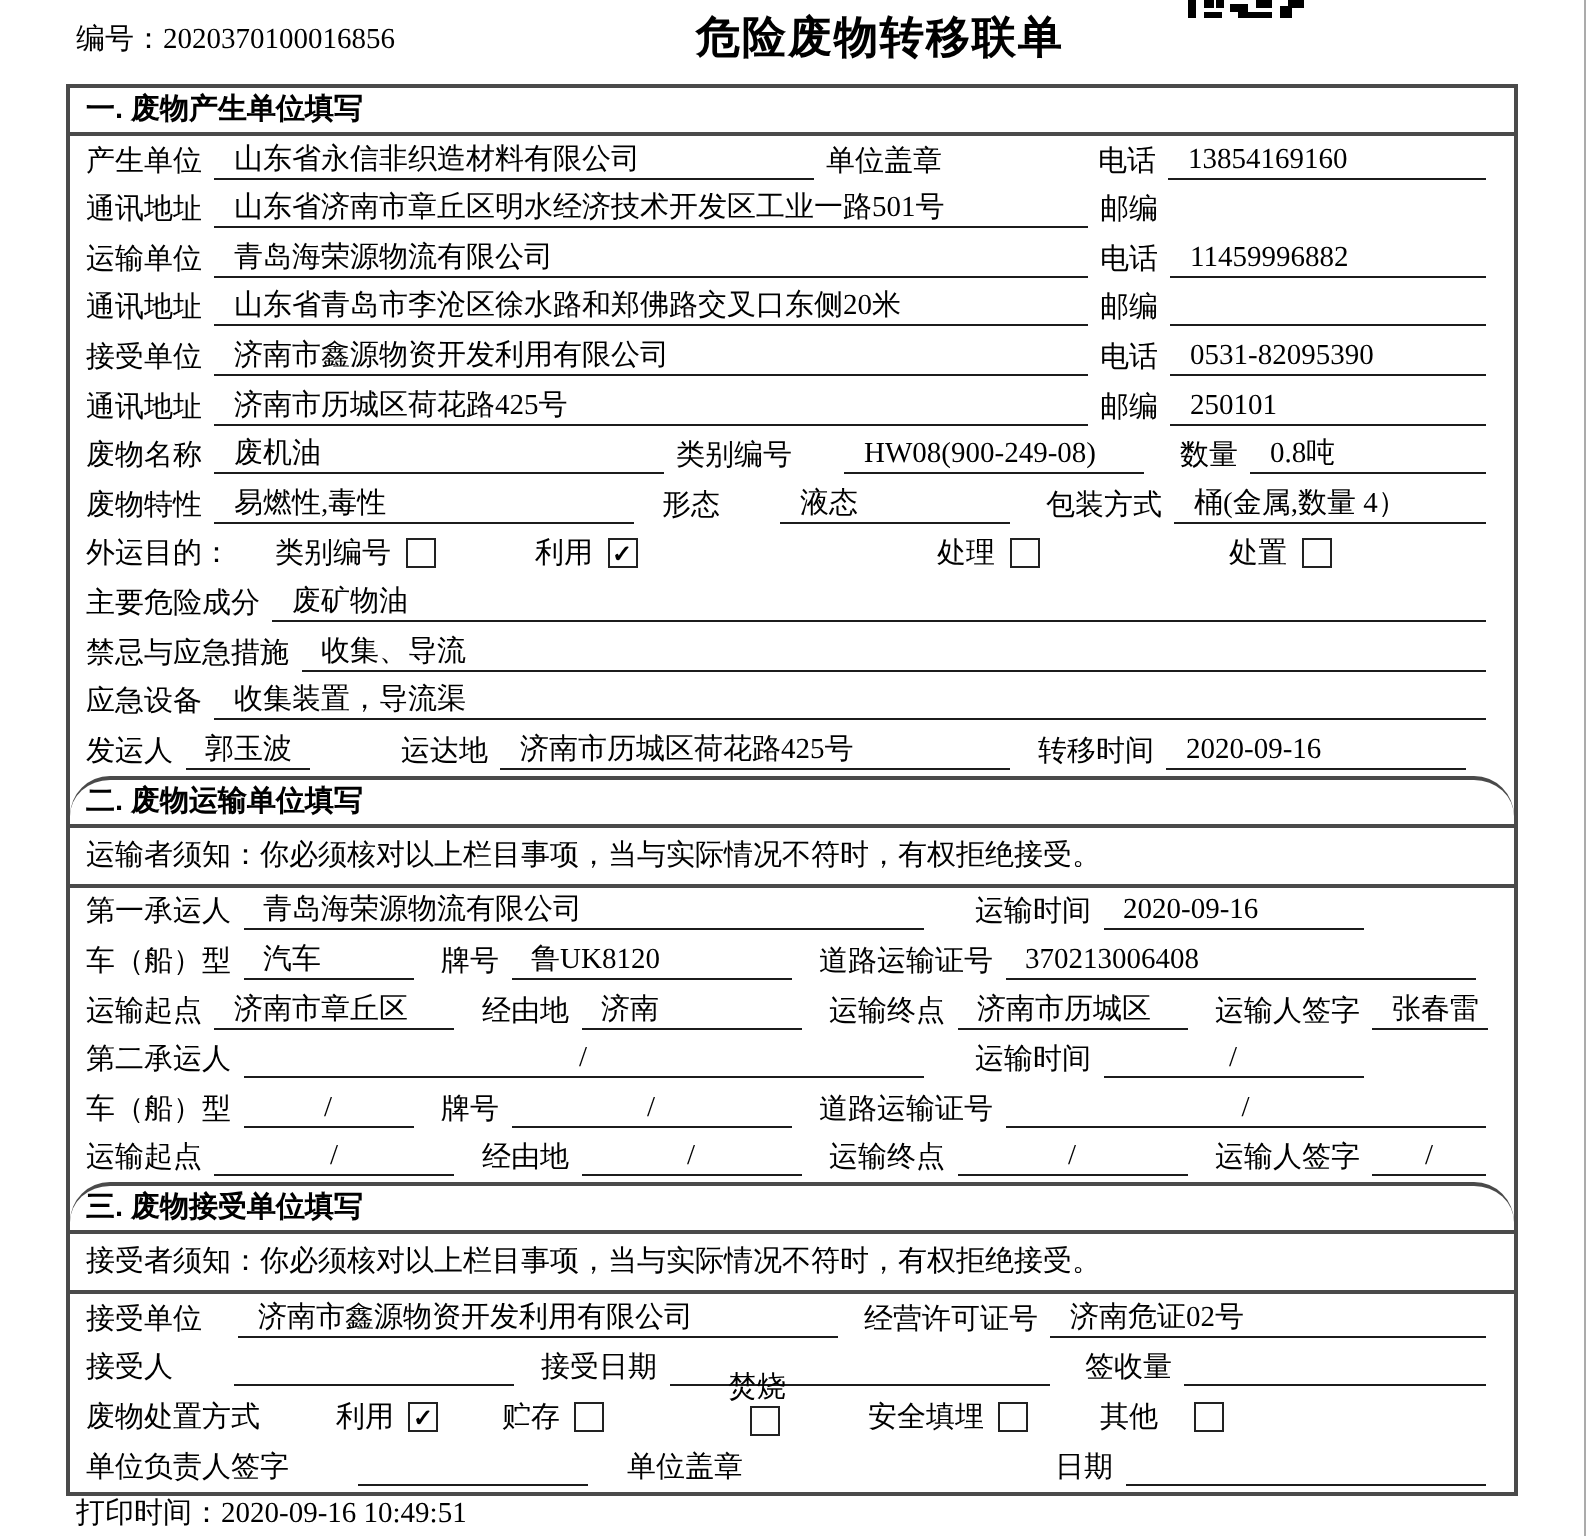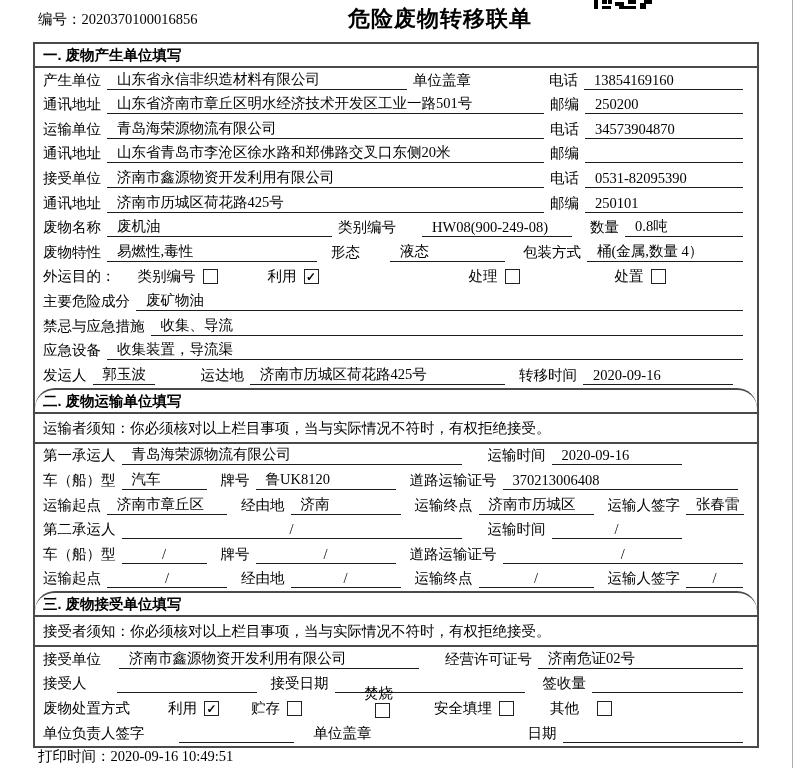--- a/index.html
+++ b/index.html
@@ -64,27 +64,26 @@
           <span class="lbl">产生单位</span>
           <span class="uline" style="width: 300px;"><span class="val">山东省永信非织造材料有限公司</span></span>
           <span class="static">单位盖章</span>
           <span class="lbl" style="margin-left: 72px;">电话</span>
           <span class="uline flex"><span class="val">13854169160</span></span>
         </div>
         <div class="row">
           <span class="lbl">通讯地址</span>
           <span class="uline" style="width: 437px;"><span class="val">山东省济南市章丘区明水经济技术开发区工业一路501号</span></span>
           <span class="lbl">邮编</span>
-          <span class="uline flex"><span class="val">250200</span></span>
         </div>
         <div class="row">
           <span class="lbl">运输单位</span>
           <span class="uline" style="width: 437px;"><span class="val">青岛海荣源物流有限公司</span></span>
           <span class="lbl">电话</span>
-          <span class="uline flex"><span class="val">34573904870</span></span>
+          <span class="uline flex"><span class="val">11459996882</span></span>
         </div>
         <div class="row">
           <span class="lbl">通讯地址</span>
           <span class="uline" style="width: 437px;"><span class="val">山东省青岛市李沧区徐水路和郑佛路交叉口东侧20米</span></span>
           <span class="lbl">邮编</span>
           <span class="uline flex"><span class="val">&nbsp;</span></span>
         </div>
         <div class="row">
           <span class="lbl">接受单位</span>
           <span class="uline" style="width: 437px;"><span class="val">济南市鑫源物资开发利用有限公司</span></span>
@@ -208,21 +207,21 @@
         </div>
       </div>
     </div>
     <div class="section">
       <div class="sec-header">三. 废物接受单位填写</div>
       <div class="notice">接受者须知：你必须核对以上栏目事项，当与实际情况不符时，有权拒绝接受。</div>
       <div class="sec-body">
         <div class="row">
           <span class="lbl">接受单位</span>
           <span class="uline" style="width: 300px; margin-left: 12px;"><span class="val">济南市鑫源物资开发利用有限公司</span></span>
-          <span class="lbl" style="margin-left: 20px;">经营许可证号</span>
+          <span class="lbl" style="margin-left: 7px;">经营许可证号</span>
           <span class="uline flex"><span class="val">济南危证02号</span></span>
         </div>
         <div class="row">
           <span class="lbl">接受人</span>
           <span class="uline" style="width: 140px; margin-left: 24px;"><span class="val">&nbsp;</span></span>
           <span class="lbl" style="margin-left: 8px;">接受日期</span>
           <span class="uline" style="width: 190px;"><span class="val">&nbsp;</span></span>
           <span class="lbl" style="margin-left: 12px;">签收量</span>
           <span class="uline flex"><span class="val">&nbsp;</span></span>
         </div>

